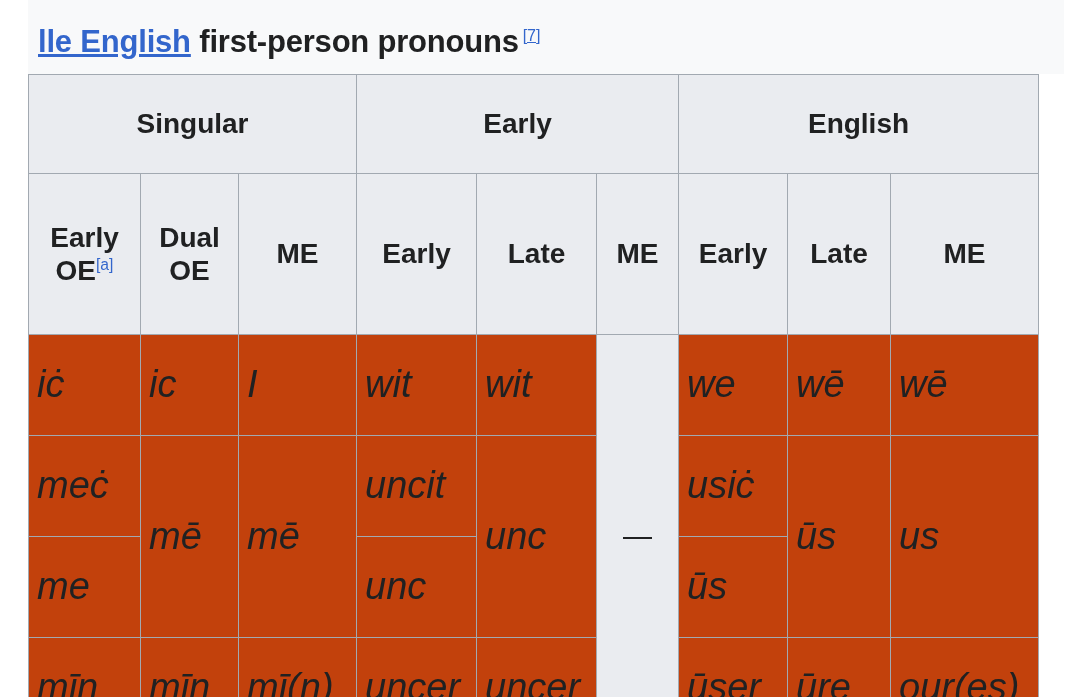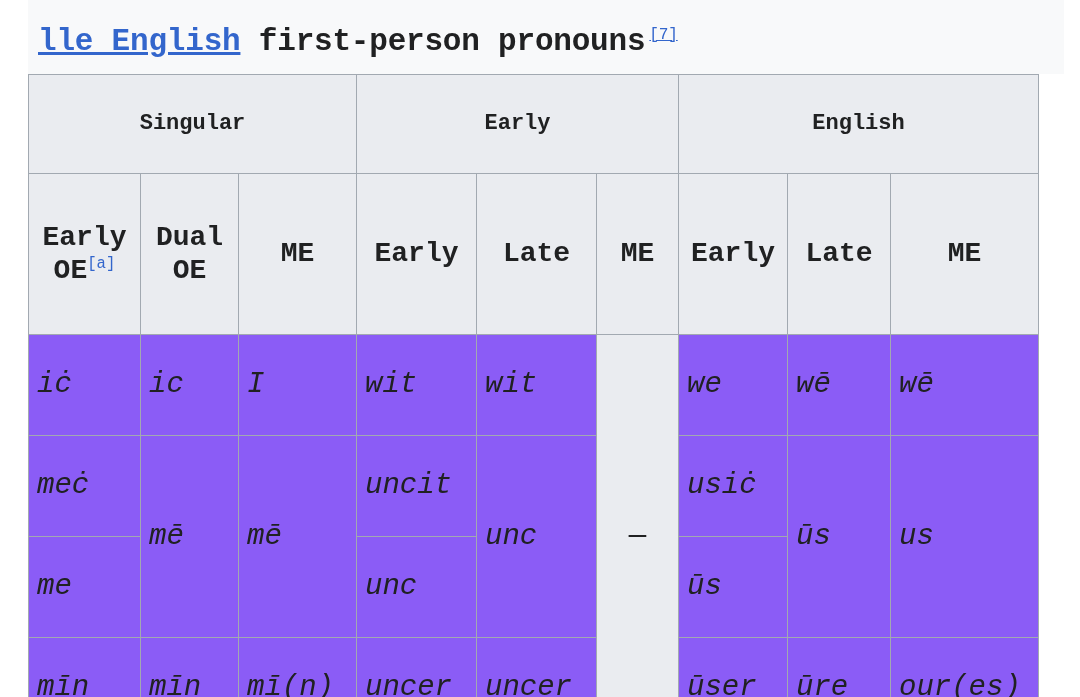--- a/index.html
+++ b/index.html
@@ -14,21 +14,20 @@
     font-family: "Liberation Sans", sans-serif;
     color: #202122;
   }
 
   
   #viewport {
     position: relative;
     width: 1064px;
     height: 697px;
     overflow: hidden;
-    font-family: Liberation Mono, monospace;
   }
 
   
   #table-wrap {
     position: absolute;
     left: 28px;
     top: 0px;
     width: 1052px;
   }
 
@@ -66,41 +65,41 @@
     border: 1px solid #a2a9b1;
     padding: 6px 8px;
     vertical-align: middle;
   }
   table.pronoun-table th {
     background: #eaecf0;
     font-weight: bold;
     text-align: center;
   }
   th.group-head {
-    font-size: 22px;
+    font-size: 28px;
     height: 86px;
     padding: 4px 8px;
   }
   th.col-head {
     font-size: 28px;
     height: 148px;
     line-height: 1.18;
     padding: 4px 6px;
   }
   th.col-head .sup-a {
     color: #3366cc;
     font-size: 0.56em;
     font-weight: normal;
     vertical-align: super;
   }
   td.form {
     font-style: italic;
-    font-size: 29px;
+    font-size: 38px;
     text-align: left;
-    background: #8b5cf6;
+    background: #c2410c;
     height: 88px;
     padding-left: 10px;
   }
   td.shaded {
     background: #eaecf0;
     text-align: center;
     font-style: normal;
     font-size: 29px;
     padding-left: 0;
   }

